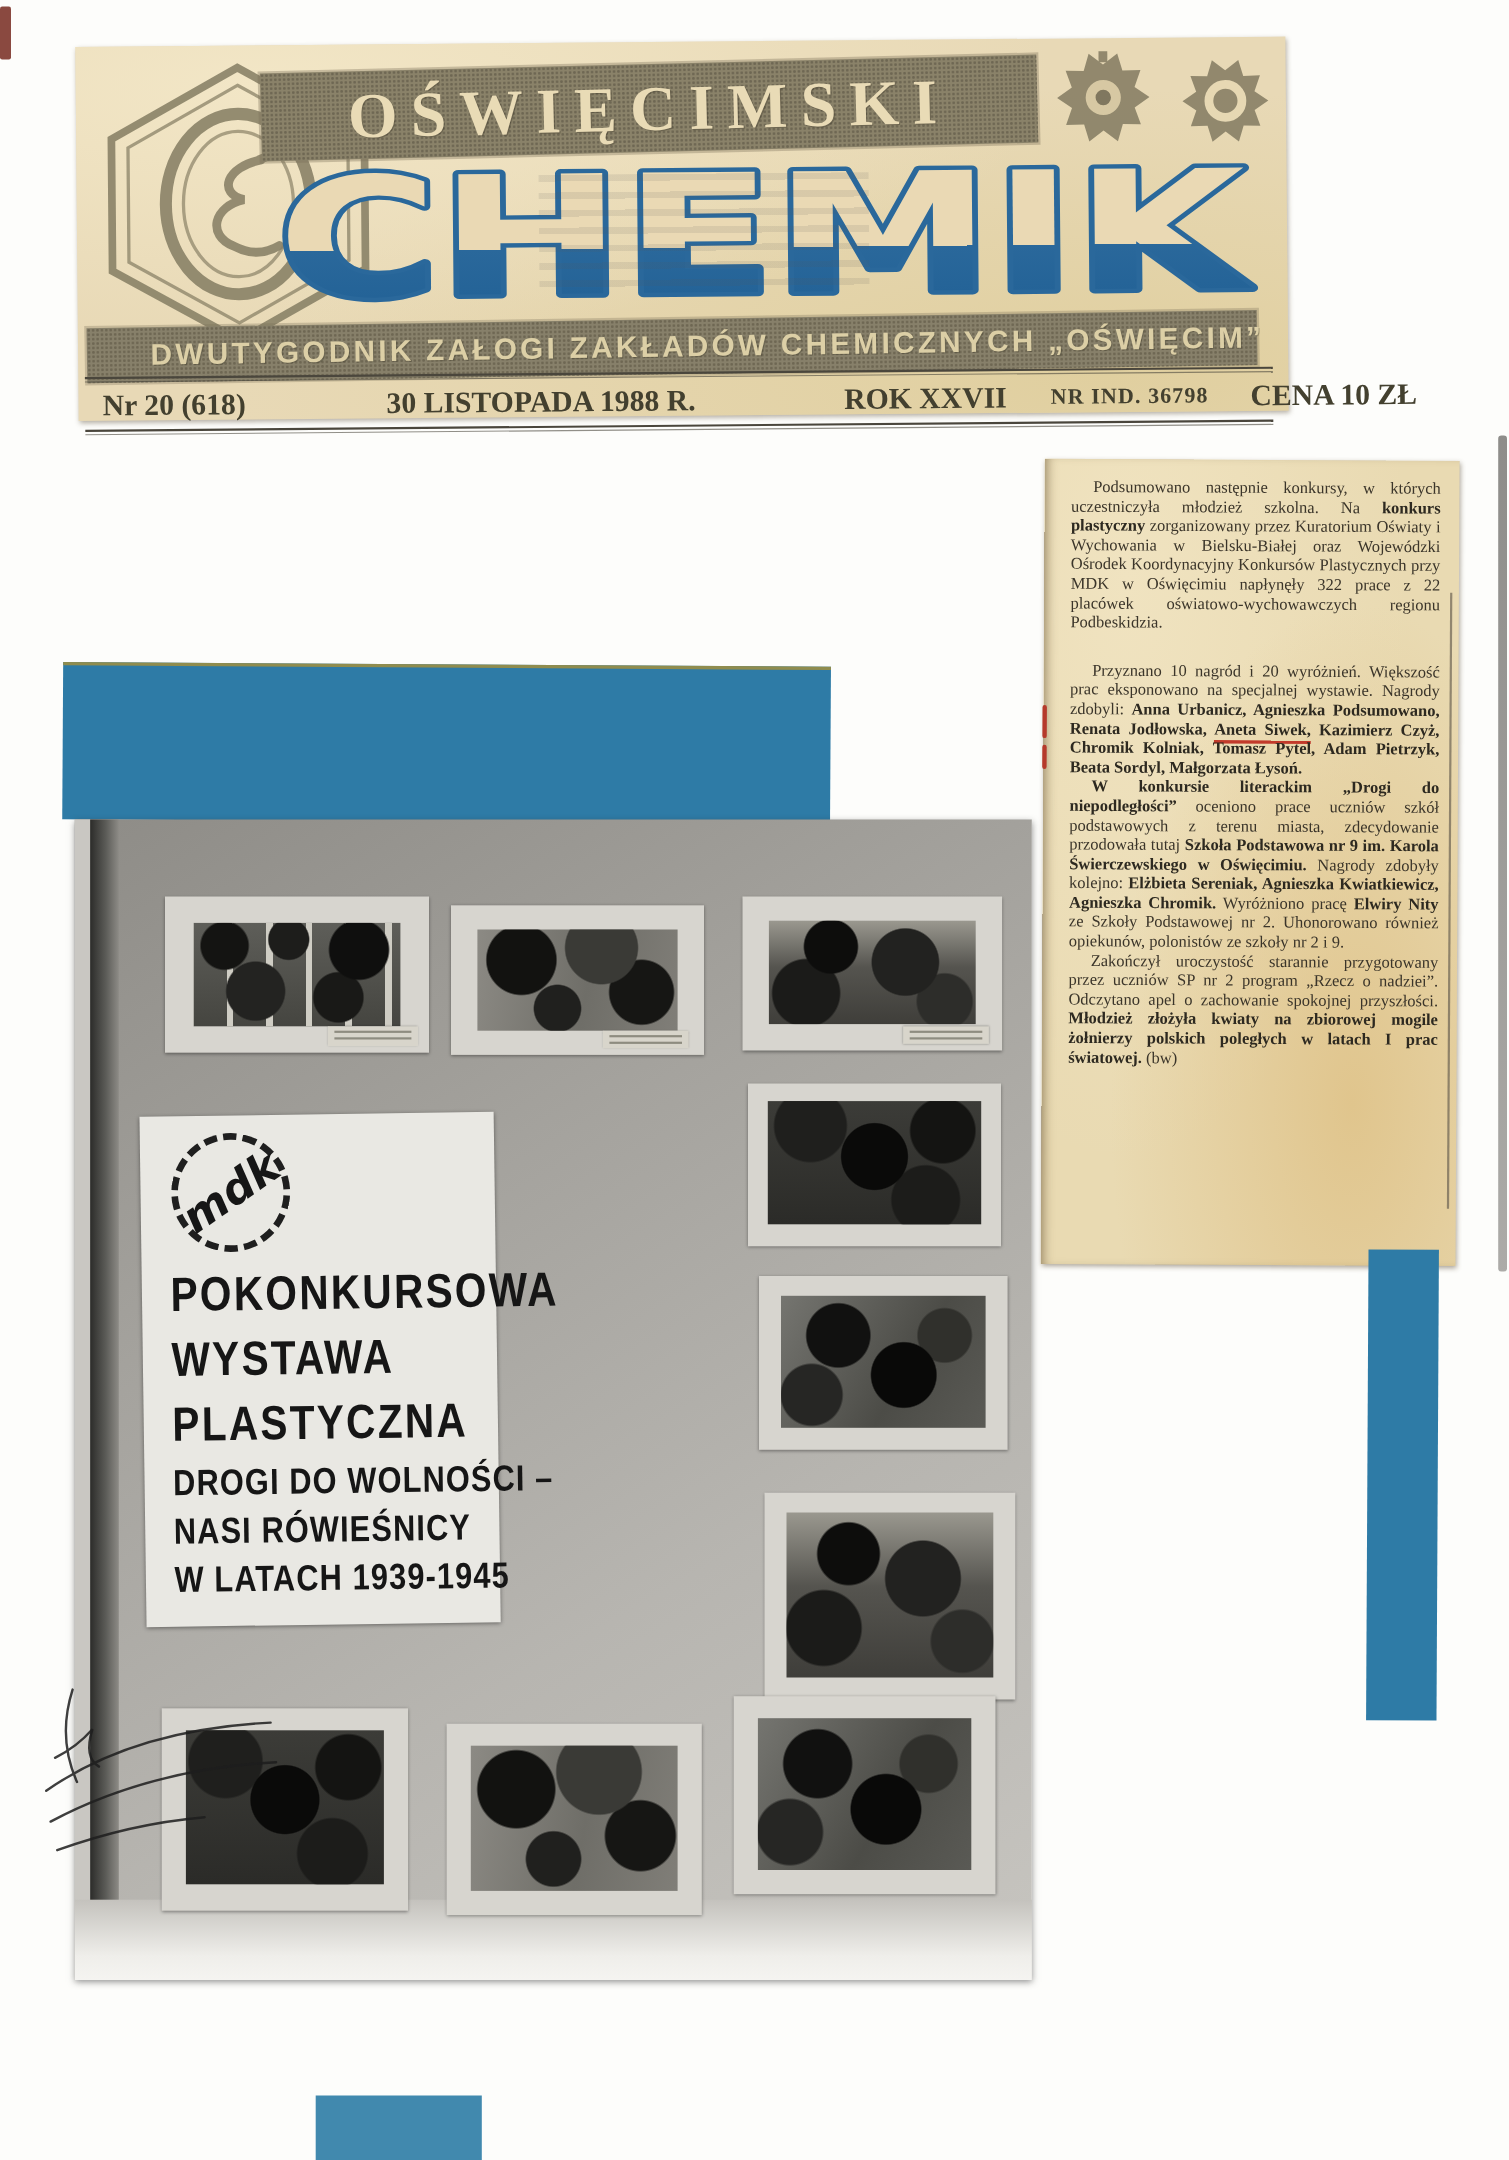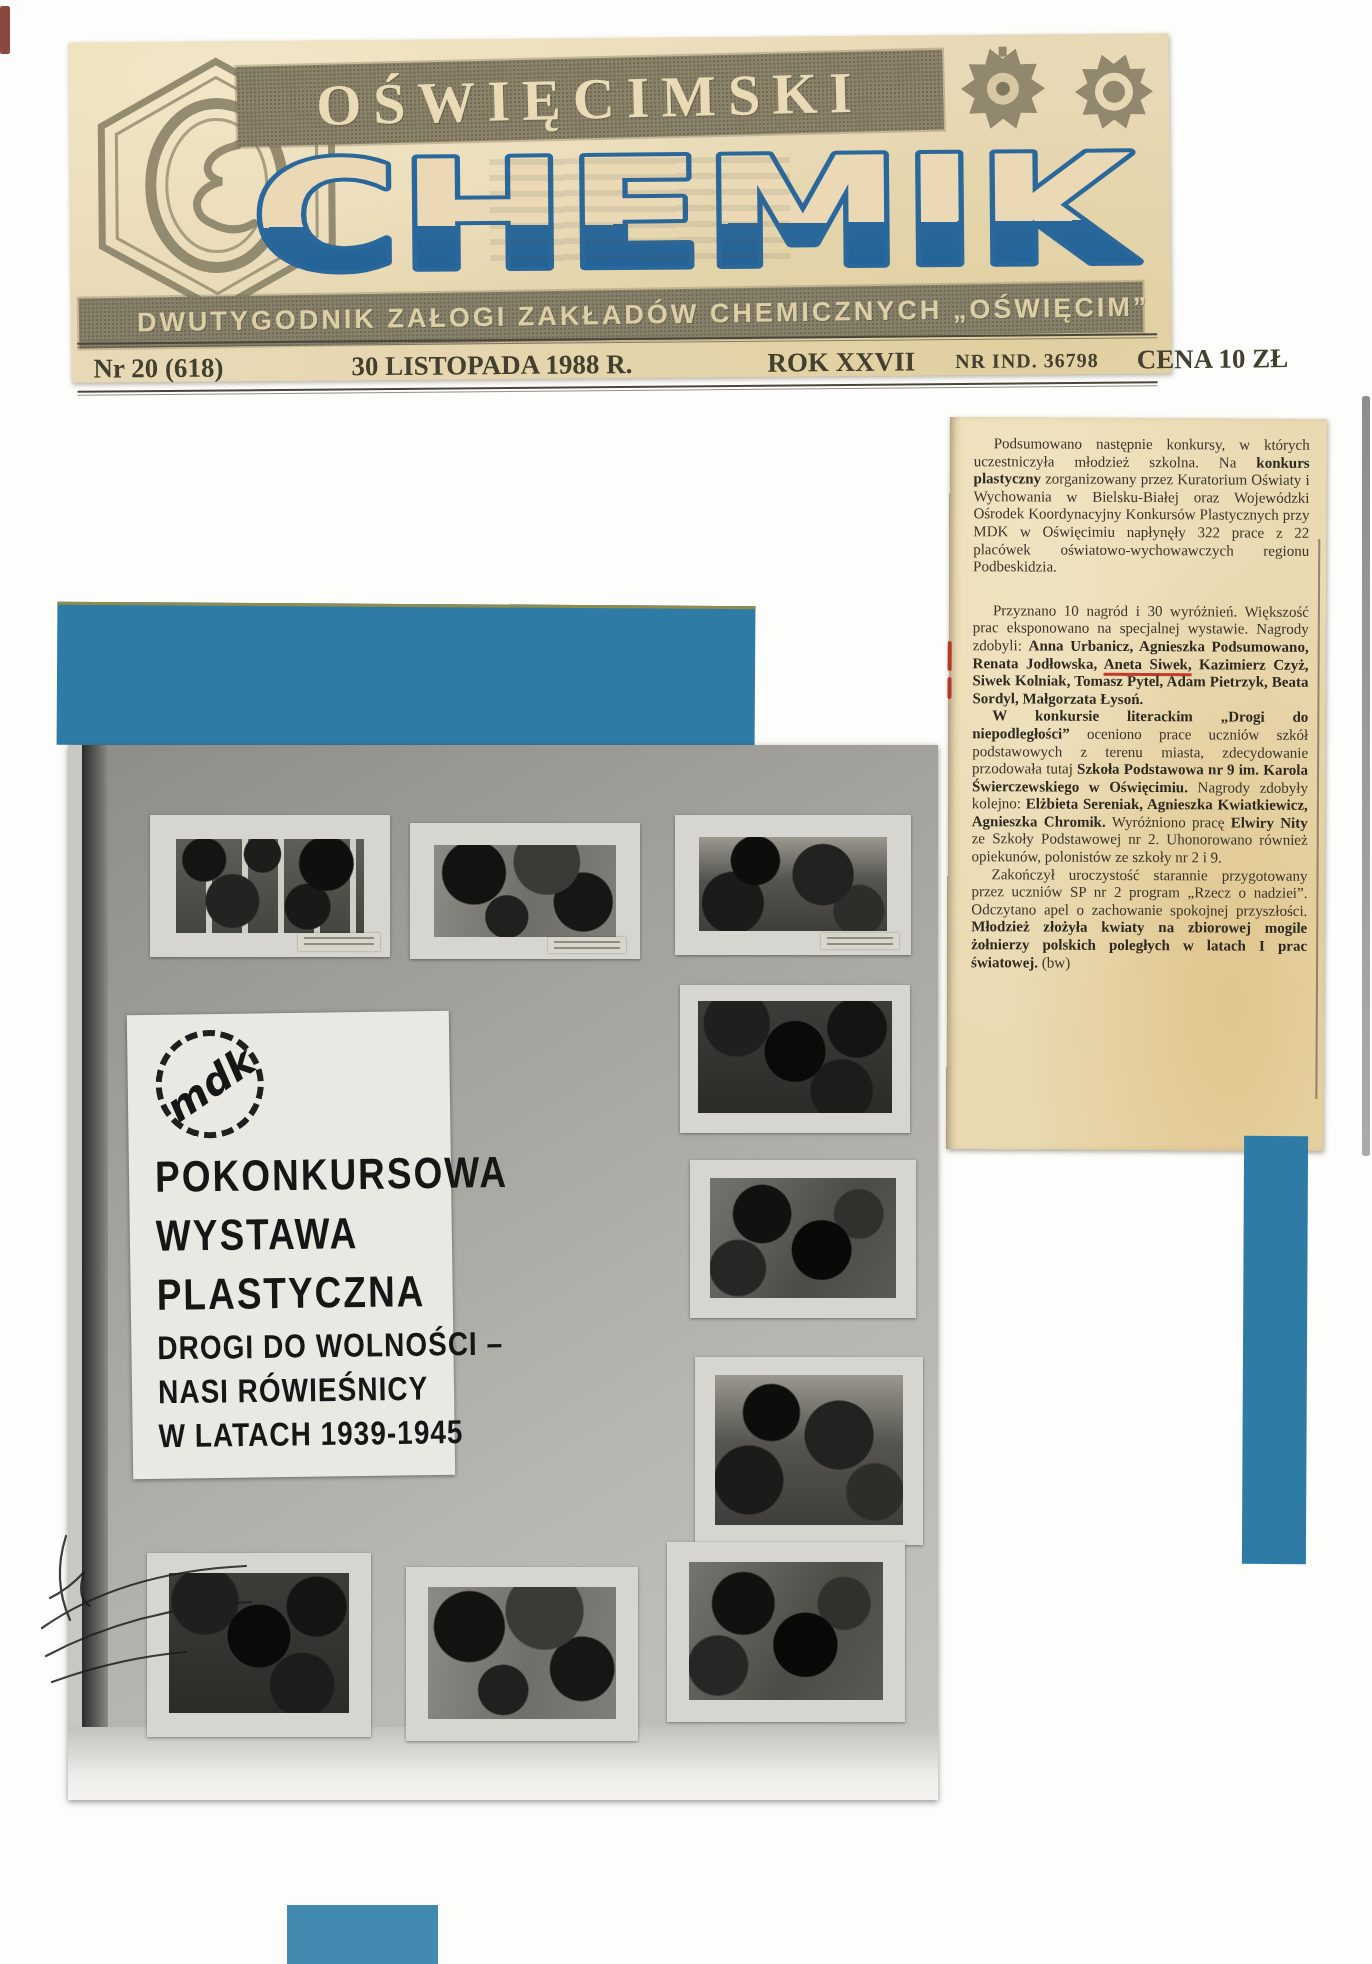--- a/index.html
+++ b/index.html
@@ -188,21 +188,21 @@
       <span class="i4">NR IND. 36798</span>
       <span class="i5">CENA 10 ZŁ</span>
     </div>
     <div class="rule" style="top:348px;height:2px;"></div>
     <div class="rule" style="top:352px;height:1px;opacity:.6;"></div>
   </div>
 
   <div class="article">
     <div class="article-inner">
         <p class="art-p gap-after"><span>Podsumowano następnie konkursy, w których uczestniczyła młodzież szkolna. Na </span><span class="b">konkurs plastyczny</span><span> zorganizowany przez Kuratorium Oświaty i Wychowania w Bielsku-Białej oraz Wojewódzki Ośrodek Koordynacyjny Konkursów Plastycznych przy MDK w Oświęcimiu napłynęły 322 prace z 22 placówek oświatowo-wychowawczych regionu Podbeskidzia.</span></p>
-        <p class="art-p"><span>Przyznano 10 nagród i 30 wyróżnień. Większość prac eksponowano na specjalnej wystawie. Nagrody zdobyli: </span><span class="b">Anna Urbanicz, Agnieszka Podsumowano, Renata Jodłowska, </span><span class="b u">Aneta Siwek,</span><span class="b"> Kazimierz Czyż, Siwek Kolniak, Tomasz Pytel, Adam Pietrzyk, Beata Sordyl, Małgorzata Łysoń.</span></p>
+        <p class="art-p"><span>Przyznano 10 nagród i 20 wyróżnień. Większość prac eksponowano na specjalnej wystawie. Nagrody zdobyli: </span><span class="b">Anna Urbanicz, Agnieszka Podsumowano, Renata Jodłowska, </span><span class="b u">Aneta Siwek,</span><span class="b"> Kazimierz Czyż, Chromik Kolniak, Tomasz Pytel, Adam Pietrzyk, Beata Sordyl, Małgorzata Łysoń.</span></p>
         <p class="art-p"><span class="b">W konkursie literackim „Drogi do niepodległości”</span><span> oceniono prace uczniów szkół podstawowych z terenu miasta, zdecydowanie przodowała tutaj </span><span class="b">Szkoła Podstawowa nr 9 im. Karola Świerczewskiego w Oświęcimiu.</span><span> Nagrody zdobyły kolejno: </span><span class="b">Elżbieta Sereniak, Agnieszka Kwiatkiewicz, Agnieszka Chromik.</span><span> Wyróżniono pracę </span><span class="b">Elwiry Nity</span><span> ze Szkoły Podstawowej nr 2. Uhonorowano również opiekunów, polonistów ze szkoły nr 2 i 9.</span></p>
         <p class="art-p"><span>Zakończył uroczystość starannie przygotowany przez uczniów SP nr 2 program „Rzecz o nadziei”. Odczytano apel o zachowanie spokojnej przyszłości. </span><span class="b">Młodzież złożyła kwiaty na zbiorowej mogile żołnierzy polskich poległych w latach I prac światowej.</span><span> (bw)</span></p>
       </div>
     <div class="col-rule"></div>
     <div class="red-tick" style="left:-1px;top:224px;height:30px;"></div>
     <div class="red-tick" style="left:-1px;top:260px;height:22px;"></div>
   </div>
 
   <div class="strip strip-top"></div>
   <div class="strip strip-right"></div>

